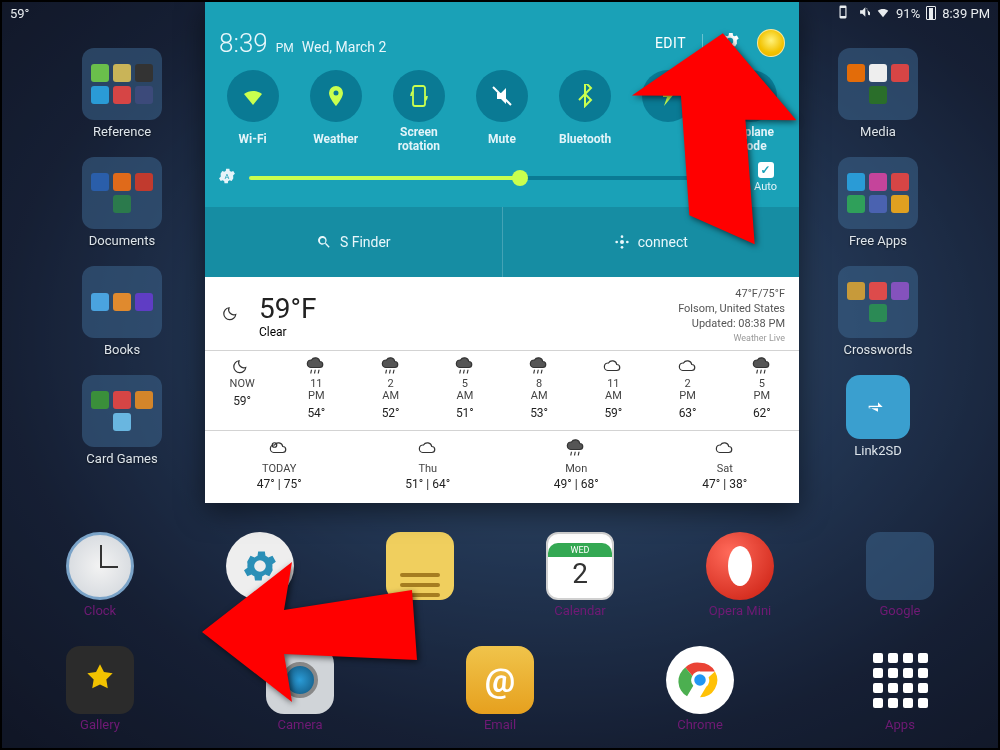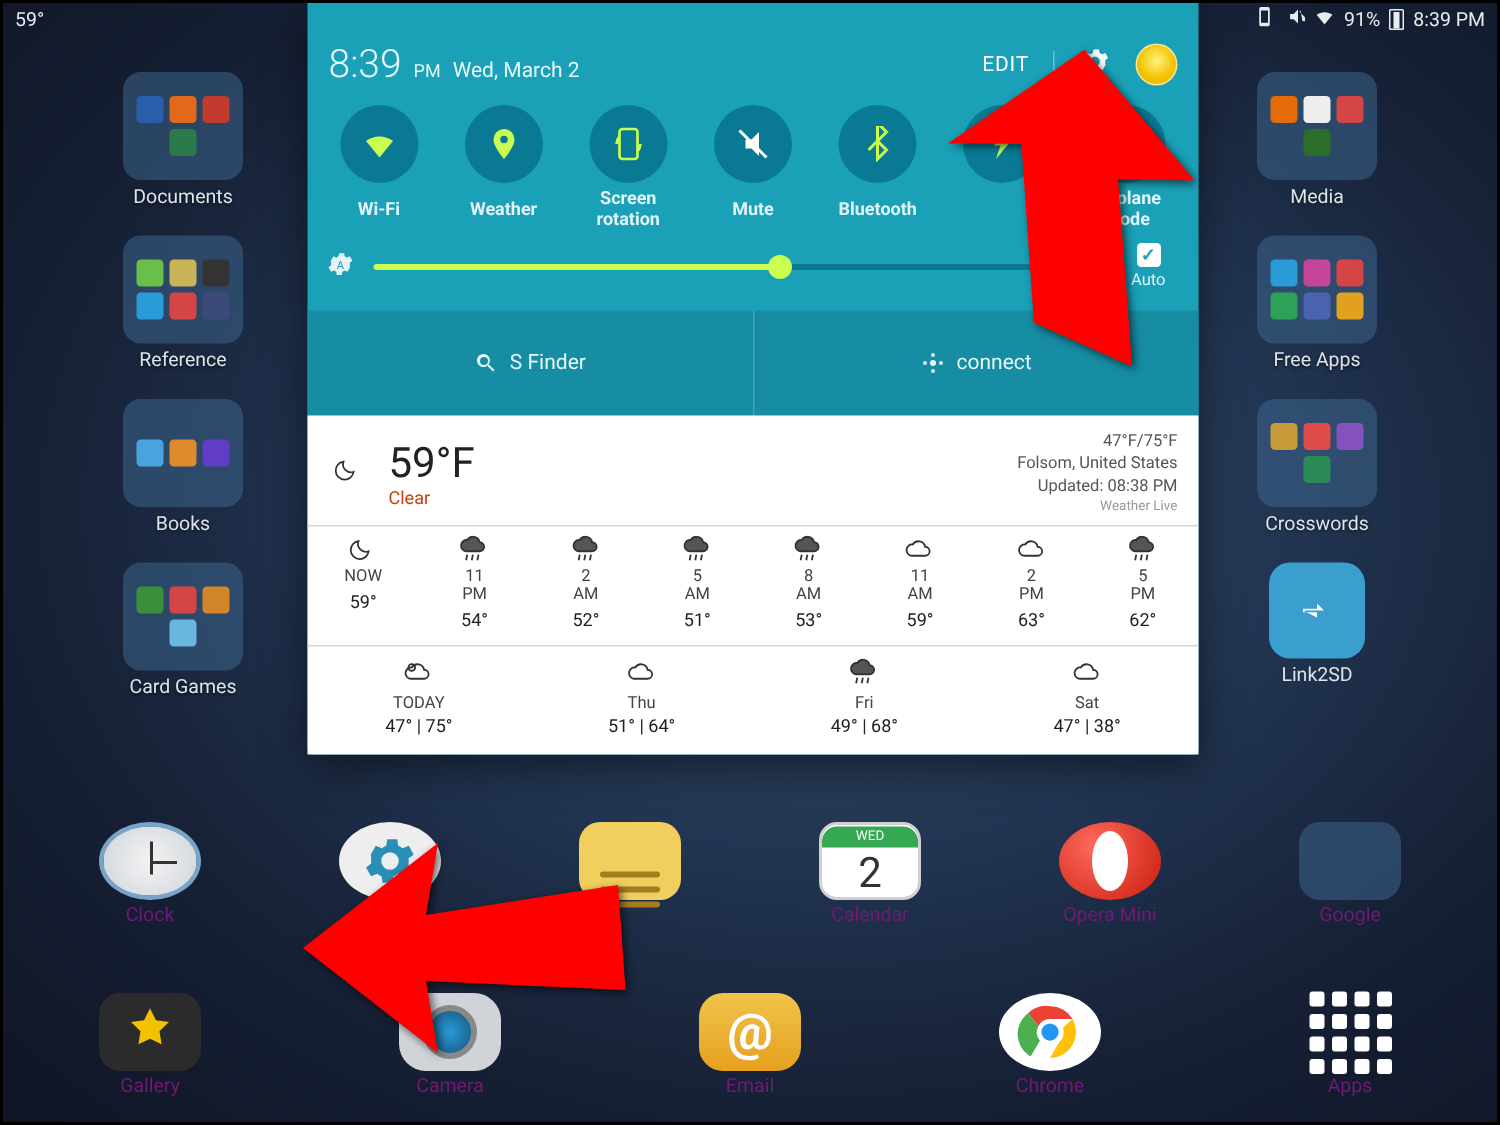--- a/index.html
+++ b/index.html
@@ -38,21 +38,21 @@
   }
   .folder .chip { width:18px; height:18px; border-radius:3px; background:#e7e7e7; display:inline-block;}
   .folder .label { font-size:13px; color:#dde4ea; margin-top:4px; text-shadow:0 1px 2px rgba(0,0,0,.6);}
   .rightapp { width:96px; margin:0 auto 18px auto; text-align:center;}
   .rightapp .icn{width:64px;height:64px;margin:0 auto;border-radius:14px;display:flex;align-items:center;justify-content:center;font-size:30px;}
   .rightapp .label{font-size:13px;color:#dde4ea;margin-top:4px;}
   
   .dockrow { position:absolute; left:50px; right:50px; bottom:130px; display:flex; justify-content:space-between; }
   .dockrow2 { position:absolute; left:50px; right:50px; bottom:16px; display:flex; justify-content:space-between;}
   .dockitem { width:96px; text-align:center;}
-  .dockitem .circle{width:68px;height:52px;border-radius:50%;margin:0 auto;display:flex;align-items:center;justify-content:center;}
+  .dockitem .circle{width:68px;height:68px;border-radius:50%;margin:0 auto;display:flex;align-items:center;justify-content:center;}
   .dockitem .label{font-size:13px;color:#701a75;margin-top:3px;}
   
   .panel {
     position:absolute; left:203px; top:0; width:594px;
     background:#1aa1b7;
     box-shadow:0 8px 28px rgba(0,0,0,.5);
     border-bottom-left-radius:4px; border-bottom-right-radius:4px;
     padding-top:22px;
   }
   .phead{display:flex;justify-content:space-between;align-items:center;padding:4px 14px 6px 14px;}
@@ -78,21 +78,21 @@
   .autochk{text-align:center;font-size:11px;color:#e2f4f9;}
   .autochk .box{width:16px;height:16px;border-radius:3px;background:#fff;margin:0 auto 2px;display:flex;align-items:center;justify-content:center;color:#1aa1b7;font-weight:bold;font-size:12px;}
   .quickrow{display:flex;background:#168da3;}
   .quickrow .half{flex:1;text-align:center;padding:27px;font-size:14px;color:#e8f7fb;display:flex;align-items:center;justify-content:center;gap:8px;border-right:1px solid rgba(255,255,255,.2);}
   .quickrow .half:last-child{border-right:none;}
   
   .weather{background:#fff;color:#222;}
   .wtop{display:flex;justify-content:space-between;padding:10px 14px 6px 14px;border-bottom:1px solid #d3d3d3;}
   .wtop .lft{display:flex;gap:14px;align-items:center;}
   .wtop .temp{font-size:28px;font-weight:400;}
-  .wtop .cond{font-size:12px;color:#c2410c;}
+  .wtop .cond{font-size:12px;color:#000000;}
   .wtop .rgt{text-align:right;font-size:11px;color:#555;line-height:1.35;}
   .whourly{display:flex;border-bottom:1px solid #d3d3d3;}
   .whourly .cell{flex:1;text-align:center;padding:6px 2px 10px; font-size:12px;}
   .whourly .cell .hrs{color:#444;line-height:1.1;margin-bottom:2px;font-size:11px;}
   .whourly .cell .t{color:#222;margin-top:4px;}
   .wdaily{display:flex;}
   .wdaily .dcell{flex:1;text-align:center;padding:8px 2px 12px;font-size:12px;}
   .wdaily .dcell .dn{color:#444;margin-top:2px;font-size:11px;}
   .wdaily .dcell .hl{color:#222;margin-top:2px;}
   .wic svg{width:26px;height:18px;}
@@ -121,37 +121,37 @@
         </svg></span>
     <span>91%</span>
     <span class="battery-icon"></span>
     <span>8:39 PM</span>
   </div>
 </div>
 
 <div class="folders-col left">
   <div class="folder">
       <div class="box">
-        <span class="chip" style="background:#2a5eaa"></span>
-        <span class="chip" style="background:#e06a1a"></span>
-        <span class="chip" style="background:#c13a2e"></span>
-        <span class="chip" style="background:#2b7a4c"></span>
-      </div>
-      <div class="label">Documents</div>
-    </div>
-  <div class="folder">
-      <div class="box">
         <span class="chip" style="background:#6abf4b"></span>
         <span class="chip" style="background:#c9b458"></span>
         <span class="chip" style="background:#333"></span>
         <span class="chip" style="background:#2a9bd6"></span>
         <span class="chip" style="background:#d64545"></span>
         <span class="chip" style="background:#3c4a7a"></span>
       </div>
       <div class="label">Reference</div>
+    </div>
+  <div class="folder">
+      <div class="box">
+        <span class="chip" style="background:#2a5eaa"></span>
+        <span class="chip" style="background:#e06a1a"></span>
+        <span class="chip" style="background:#c13a2e"></span>
+        <span class="chip" style="background:#2b7a4c"></span>
+      </div>
+      <div class="label">Documents</div>
     </div>
   <div class="folder">
       <div class="box">
         <span class="chip" style="background:#4aa3df"></span>
         <span class="chip" style="background:#e08a2e"></span>
         <span class="chip" style="background:#5f3dc4"></span>
       </div>
       <div class="label">Books</div>
     </div>
   <div class="folder">
@@ -524,21 +524,21 @@
           <div class="dn">Thu</div>
           <div class="hl">51° | 64°</div>
         </div>
         <div class="dcell">
           <div class="wic"><svg viewBox="0 0 32 24" fill="none" stroke="#333" stroke-width="1.6">
               <path d="M9 14a5 5 0 0 1 1-10 6 6 0 0 1 11 2 4 4 0 0 1 0 8H9z" fill="#555"></path>
               <line x1="10" y1="17" x2="9" y2="22"></line>
               <line x1="15" y1="17" x2="14" y2="22"></line>
               <line x1="20" y1="17" x2="19" y2="22"></line>
             </svg></div>
-          <div class="dn">Fri</div>
+          <div class="dn">Mon</div>
           <div class="hl">49° | 68°</div>
         </div>
         <div class="dcell">
           <div class="wic"><svg viewBox="0 0 32 24" fill="none" stroke="#333" stroke-width="1.6">
               <path d="M9 18a5 5 0 0 1 1-10 6 6 0 0 1 11 2 4 4 0 0 1 0 8H9z"></path>
             </svg></div>
           <div class="dn">Sat</div>
           <div class="hl">47° | 38°</div>
         </div>
       </div>

